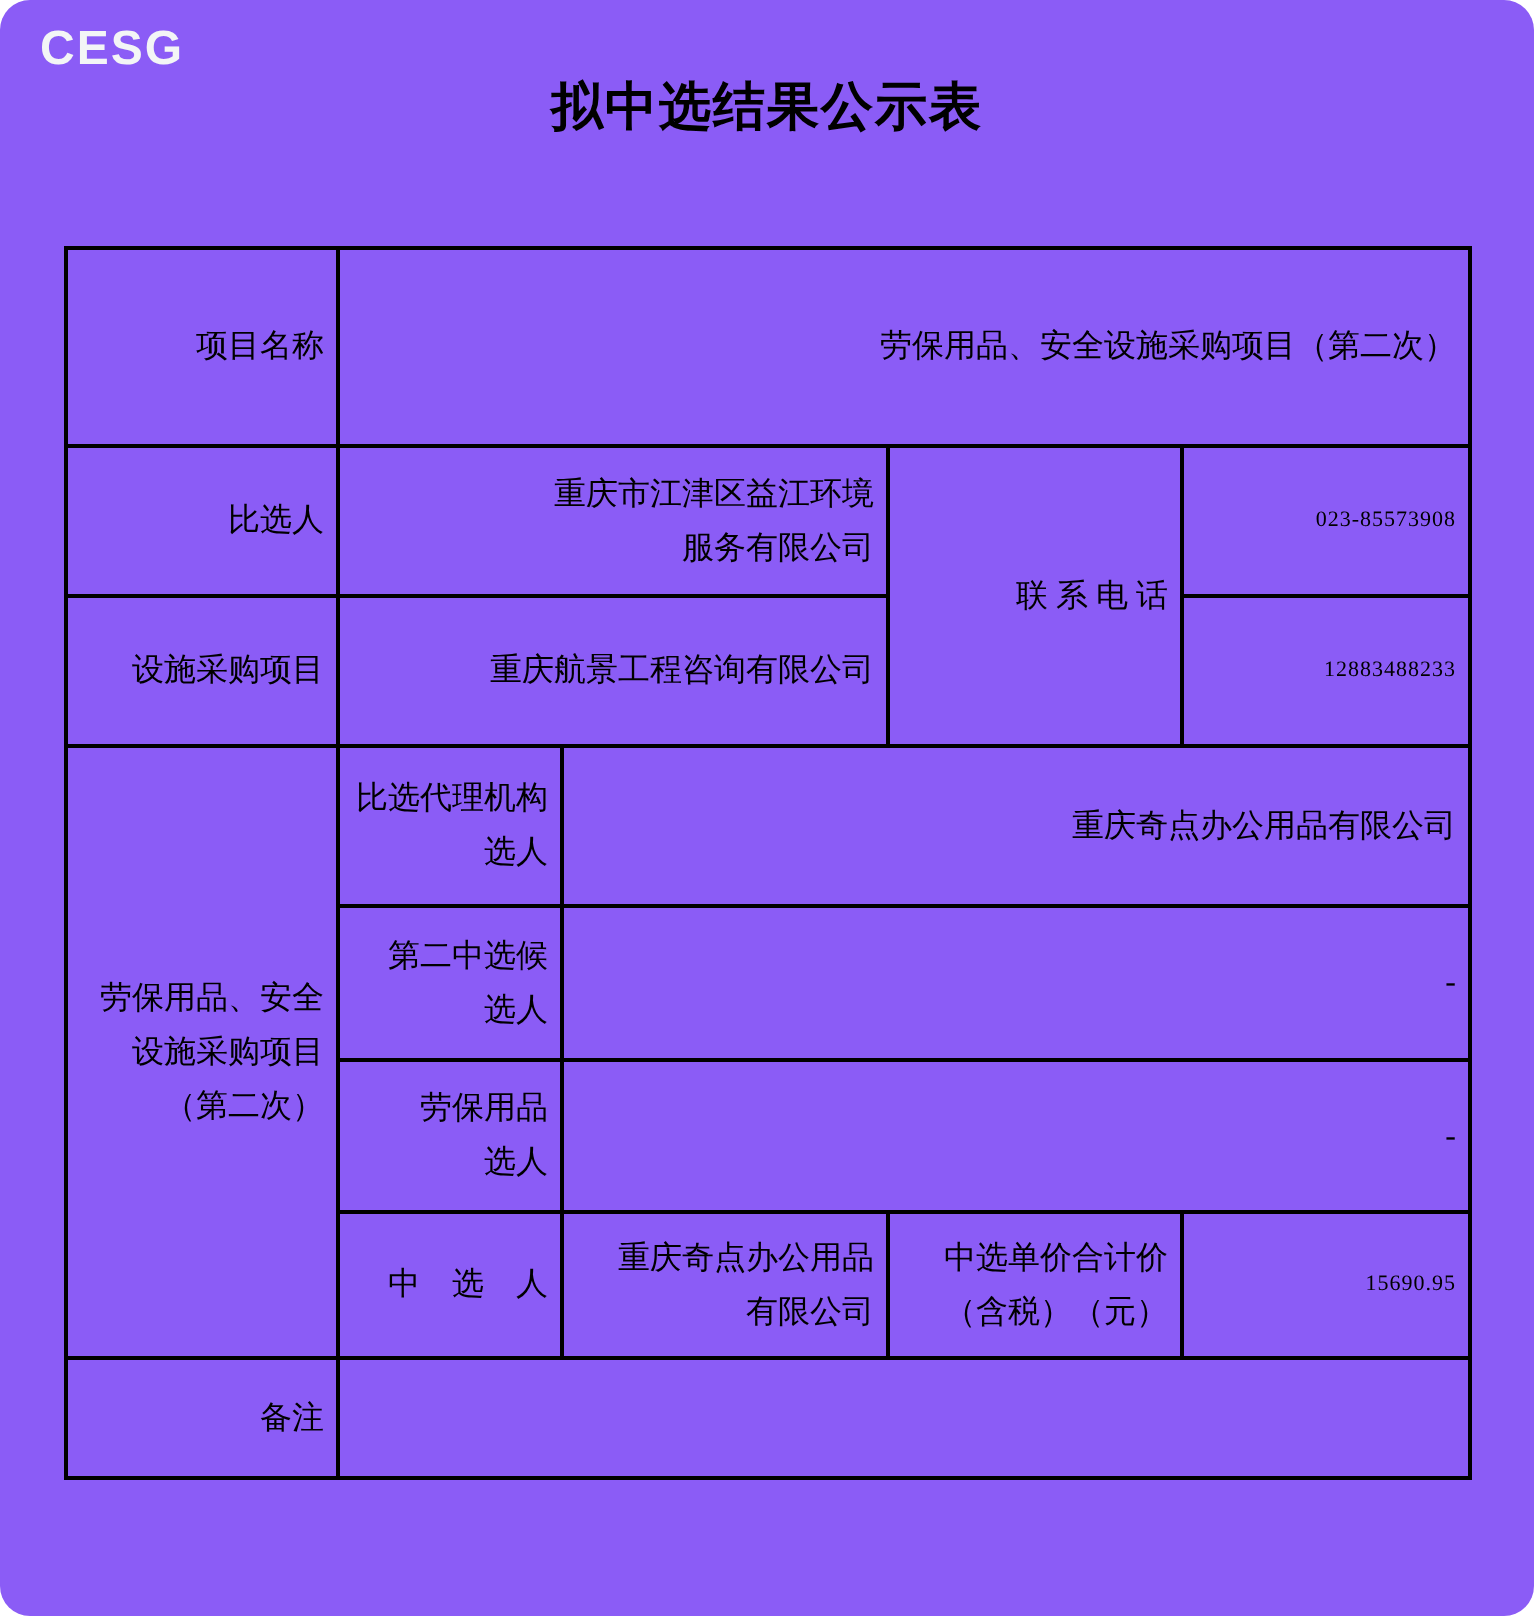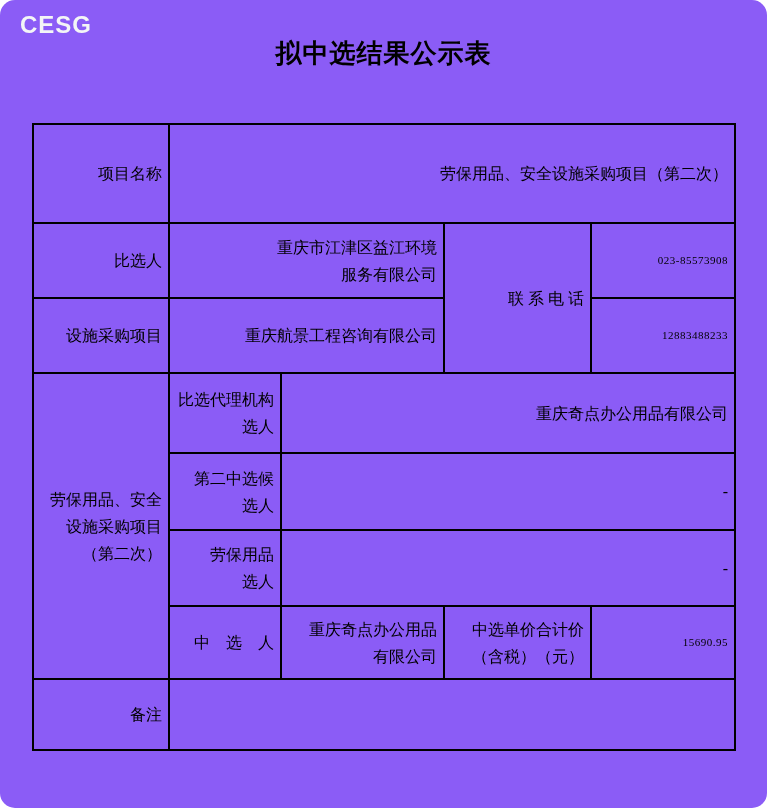--- a/index.html
+++ b/index.html
@@ -121,20 +121,20 @@
         <td colspan="3">-</td>
       </tr>
       <tr style="height:73px">
         <td>中　选　人</td>
         <td>重庆奇点办公用品
 有限公司</td>
         <td>中选单价合计价
 （含税）（元）</td>
         <td class="num">15690.95</td>
       </tr>
-      <tr style="height:71px">
+      <tr style="height:60px">
         <td>备注</td>
         <td colspan="4"></td>
       </tr>
     </tbody>
   </table>
 
 </div>
 
 </body></html>

